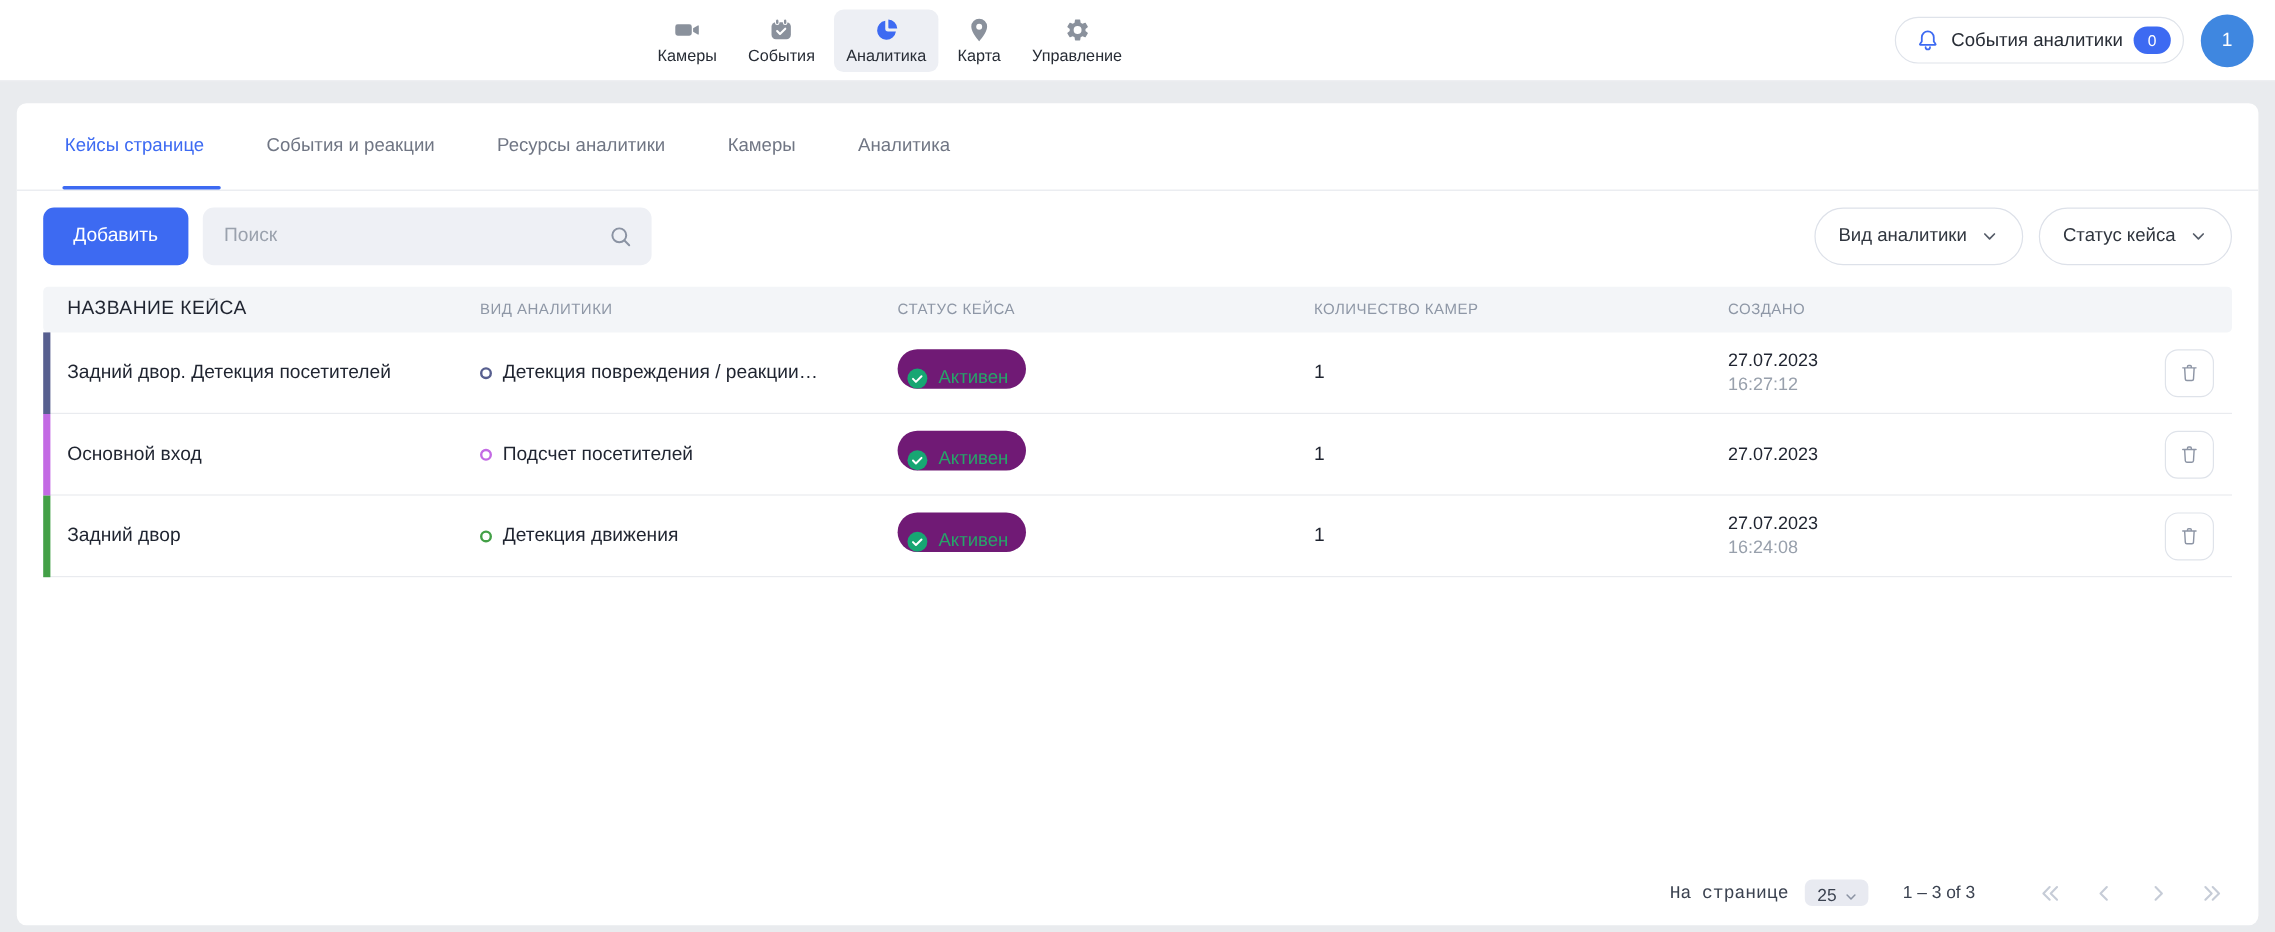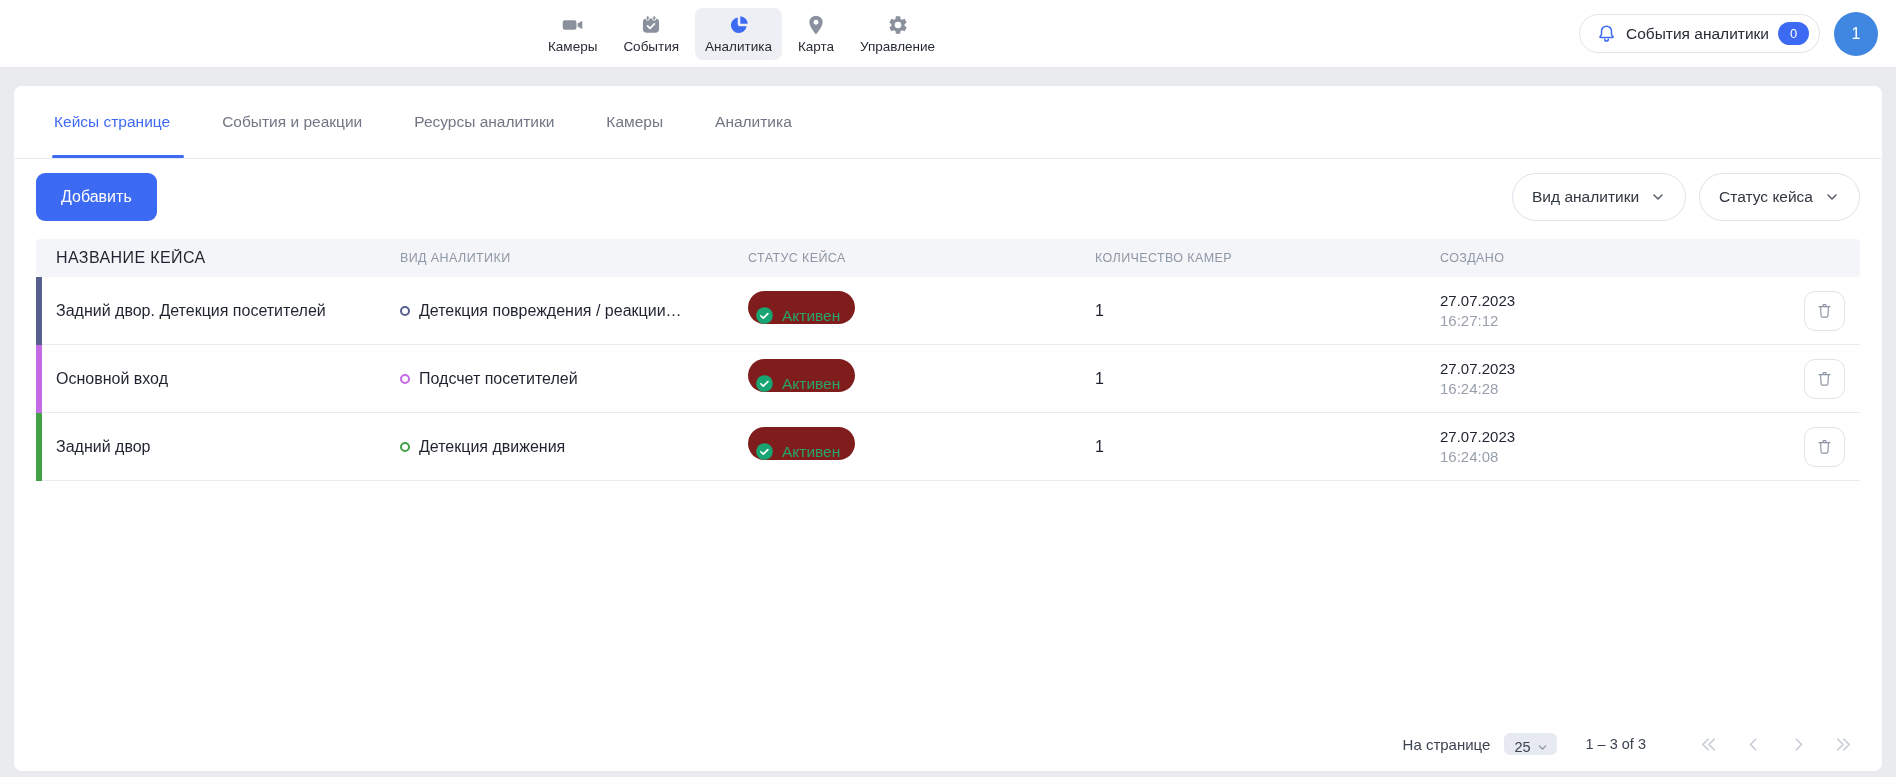--- a/index.html
+++ b/index.html
@@ -93,36 +93,36 @@
   }
   .thead .cell-name { padding-left:20px; }
   .data-row { position:relative; height:68px; border-bottom:1px solid #e9ebef; cursor:pointer; }
   .row-bar { position:absolute; left:0; top:0; bottom:-1px; width:6px; }
   .cell-name { padding-left:20px; font-size:16px; color:#1f2430; white-space:nowrap; overflow:hidden; }
   .cell-type { display:flex; align-items:center; gap:9px; font-size:16px; color:#1f2430; white-space:nowrap; overflow:hidden; }
   .type-dot { width:10px; height:10px; border-radius:50%; border:2.5px solid #888; flex:none; }
   .status-badge {
     display:inline-flex; align-items:center; gap:7px;
     height:33px; padding:16px 15px 0 6px; border-radius:17px;
-    background:#7f1d1d; color:#27a469; font-size:15.5px;
+    background:#701a75; color:#27a469; font-size:15.5px;
   }
   .cell-count { font-size:16px; }
   .cell-created .date { font-size:15px; color:#1f2430; line-height:20px; }
   .cell-created .time { font-size:15px; color:#98a0ac; line-height:20px; }
   .trash-btn {
     width:41px; height:40px; border:1px solid #dfe3ea; border-radius:11px;
     background:#fff; display:flex; align-items:center; justify-content:center; cursor:pointer;
   }
   
   .flex-spacer { flex:1; }
   .pagination {
     display:flex; align-items:center; justify-content:flex-end;
     padding:0 28px 16px; gap:14px; flex:none;
   }
-  .pp-label { font-size:15px; color:#3b4250; }
+  .pp-label { font-size:15px; color:#3b4250;font-family:Liberation Mono, monospace; }
   .pp-pill {
     display:flex; align-items:center; gap:5px; background:#e8eaf1; border:none;
     border-radius:6px; padding:6px 8px 0 10px; font-size:14.5px; color:#3b4250;
     cursor:pointer; font-family:inherit;
   }
   .range-label { font-size:14.5px; color:#3b4250; margin-left:15px; }
   .pager { display:flex; align-items:center; gap:24px; margin-left:38px; }
   .pager-btn { background:none; border:none; padding:0; cursor:pointer; display:flex; }
 </style>
 </head>
@@ -195,20 +195,29 @@
   <div class="tabs">
     <div class="tab active">Кейсы странице</div>
     <div class="tab">События и реакции</div>
     <div class="tab">Ресурсы аналитики</div>
     <div class="tab">Камеры</div>
     <div class="tab">Аналитика</div>
   </div>
 
   <div class="toolbar">
     <button class="add-btn">Добавить</button>
+    <div class="search-wrap">
+      <input class="search-input" type="text" placeholder="Поиск" style="">
+      <span class="search-icon">
+        <svg viewBox="0 0 24 24" width="22" height="22" fill="none" stroke="#8b93a3" stroke-width="1.8" stroke-linecap="round">
+            <circle cx="11" cy="11" r="6.3"></circle>
+            <path d="M15.7 15.7L20 20"></path>
+          </svg>
+      </span>
+    </div>
     <div class="filters">
       <button class="filter-pill">
         <span>Вид аналитики</span>
         <span style="display:flex">
           <svg viewBox="0 0 20 20" width="16" height="16" fill="none" stroke="#555c68" stroke-width="1.8" stroke-linecap="round" stroke-linejoin="round">
               <path d="M5 7.5l5 5 5-5"></path>
             </svg>
         </span>
       </button>
       <button class="filter-pill">
@@ -274,21 +283,20 @@
           <svg viewBox="0 0 24 24" width="21" height="21">
               <circle cx="12" cy="12" r="9.5" fill="#17a673"></circle>
               <path d="M7.8 12.3l2.8 2.8 5.3-5.3" stroke="#fff" stroke-width="1.9" fill="none" stroke-linecap="round" stroke-linejoin="round"></path>
             </svg>
           <span>Активен</span>
         </span>
       </div>
       <div class="cell-count">1</div>
       <div class="cell-created">
         <div class="date">27.07.2023</div>
-        <div class="time">16:24:28</div>
       </div>
       <div>
         <button class="trash-btn">
           <svg viewBox="0 0 24 24" width="19" height="19" fill="none" stroke="#8d95a5" stroke-width="1.5" stroke-linecap="round" stroke-linejoin="round">
               <path d="M5 7h14M10 7V5.6a1.1 1.1 0 0 1 1.1-1.1h1.8A1.1 1.1 0 0 1 14 5.6V7M7 7l.7 11.9a1.6 1.6 0 0 0 1.6 1.5h5.4a1.6 1.6 0 0 0 1.6-1.5L17 7"></path>
             </svg>
         </button>
       </div>
     </div>
 

